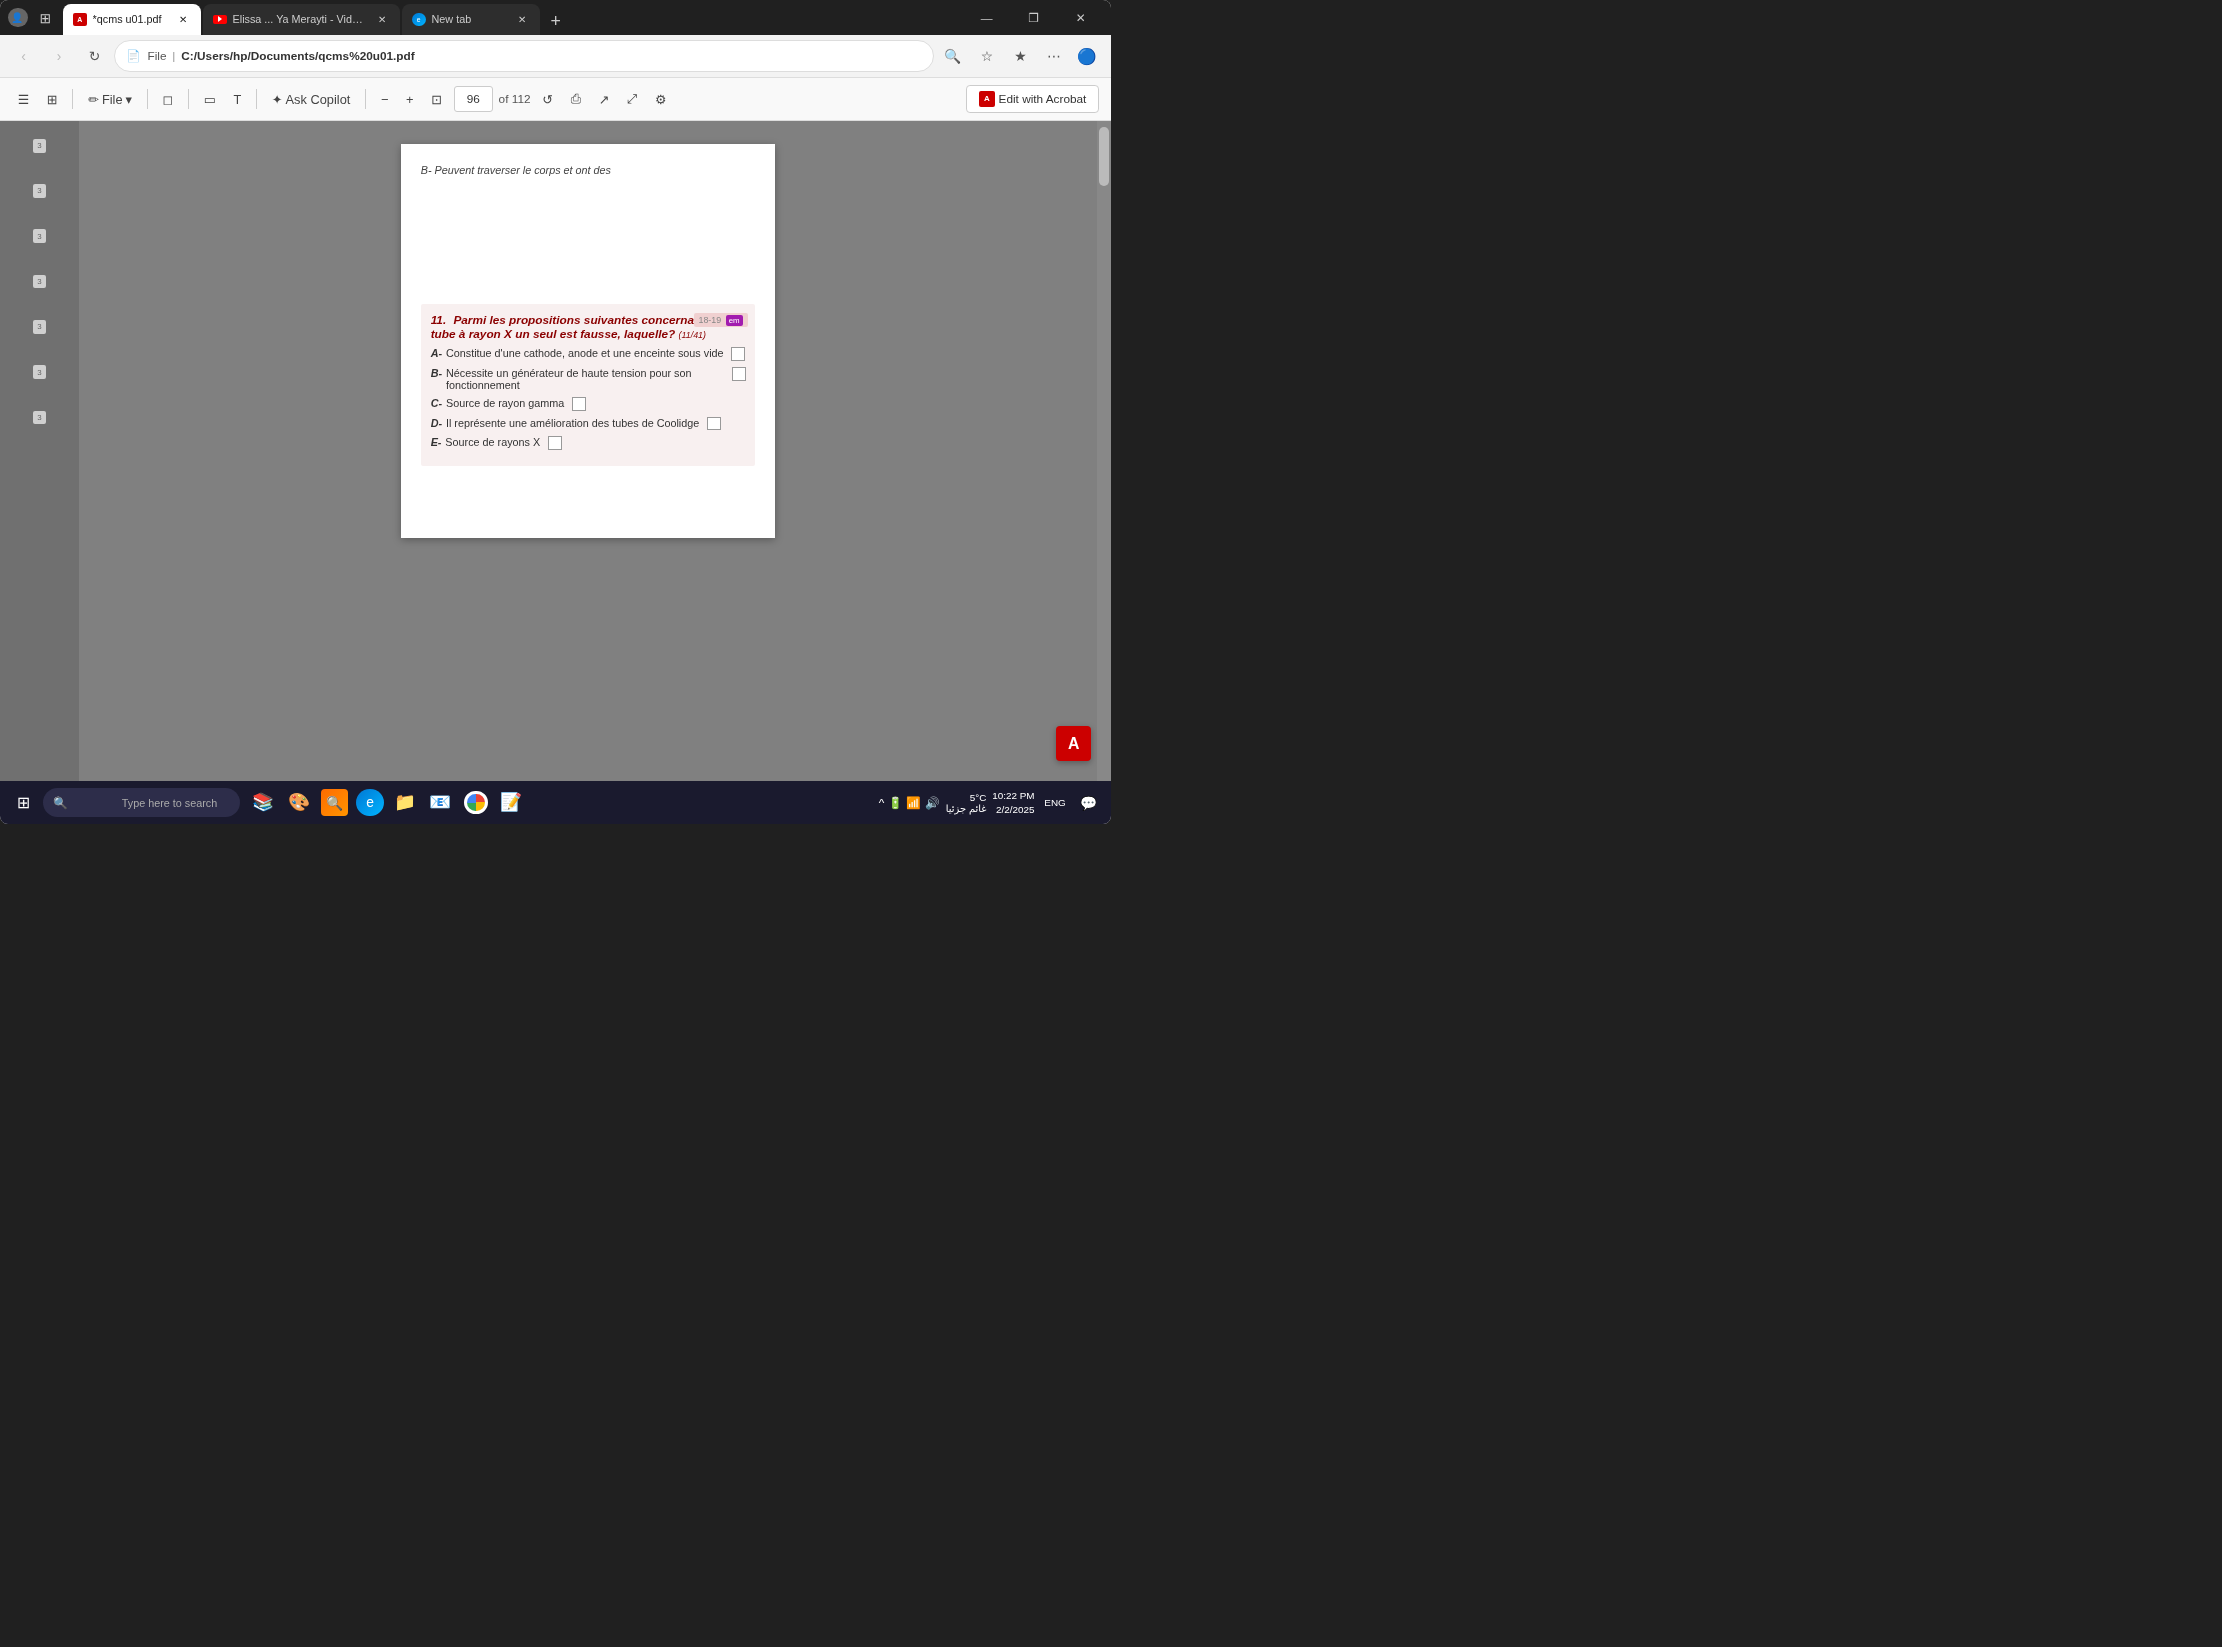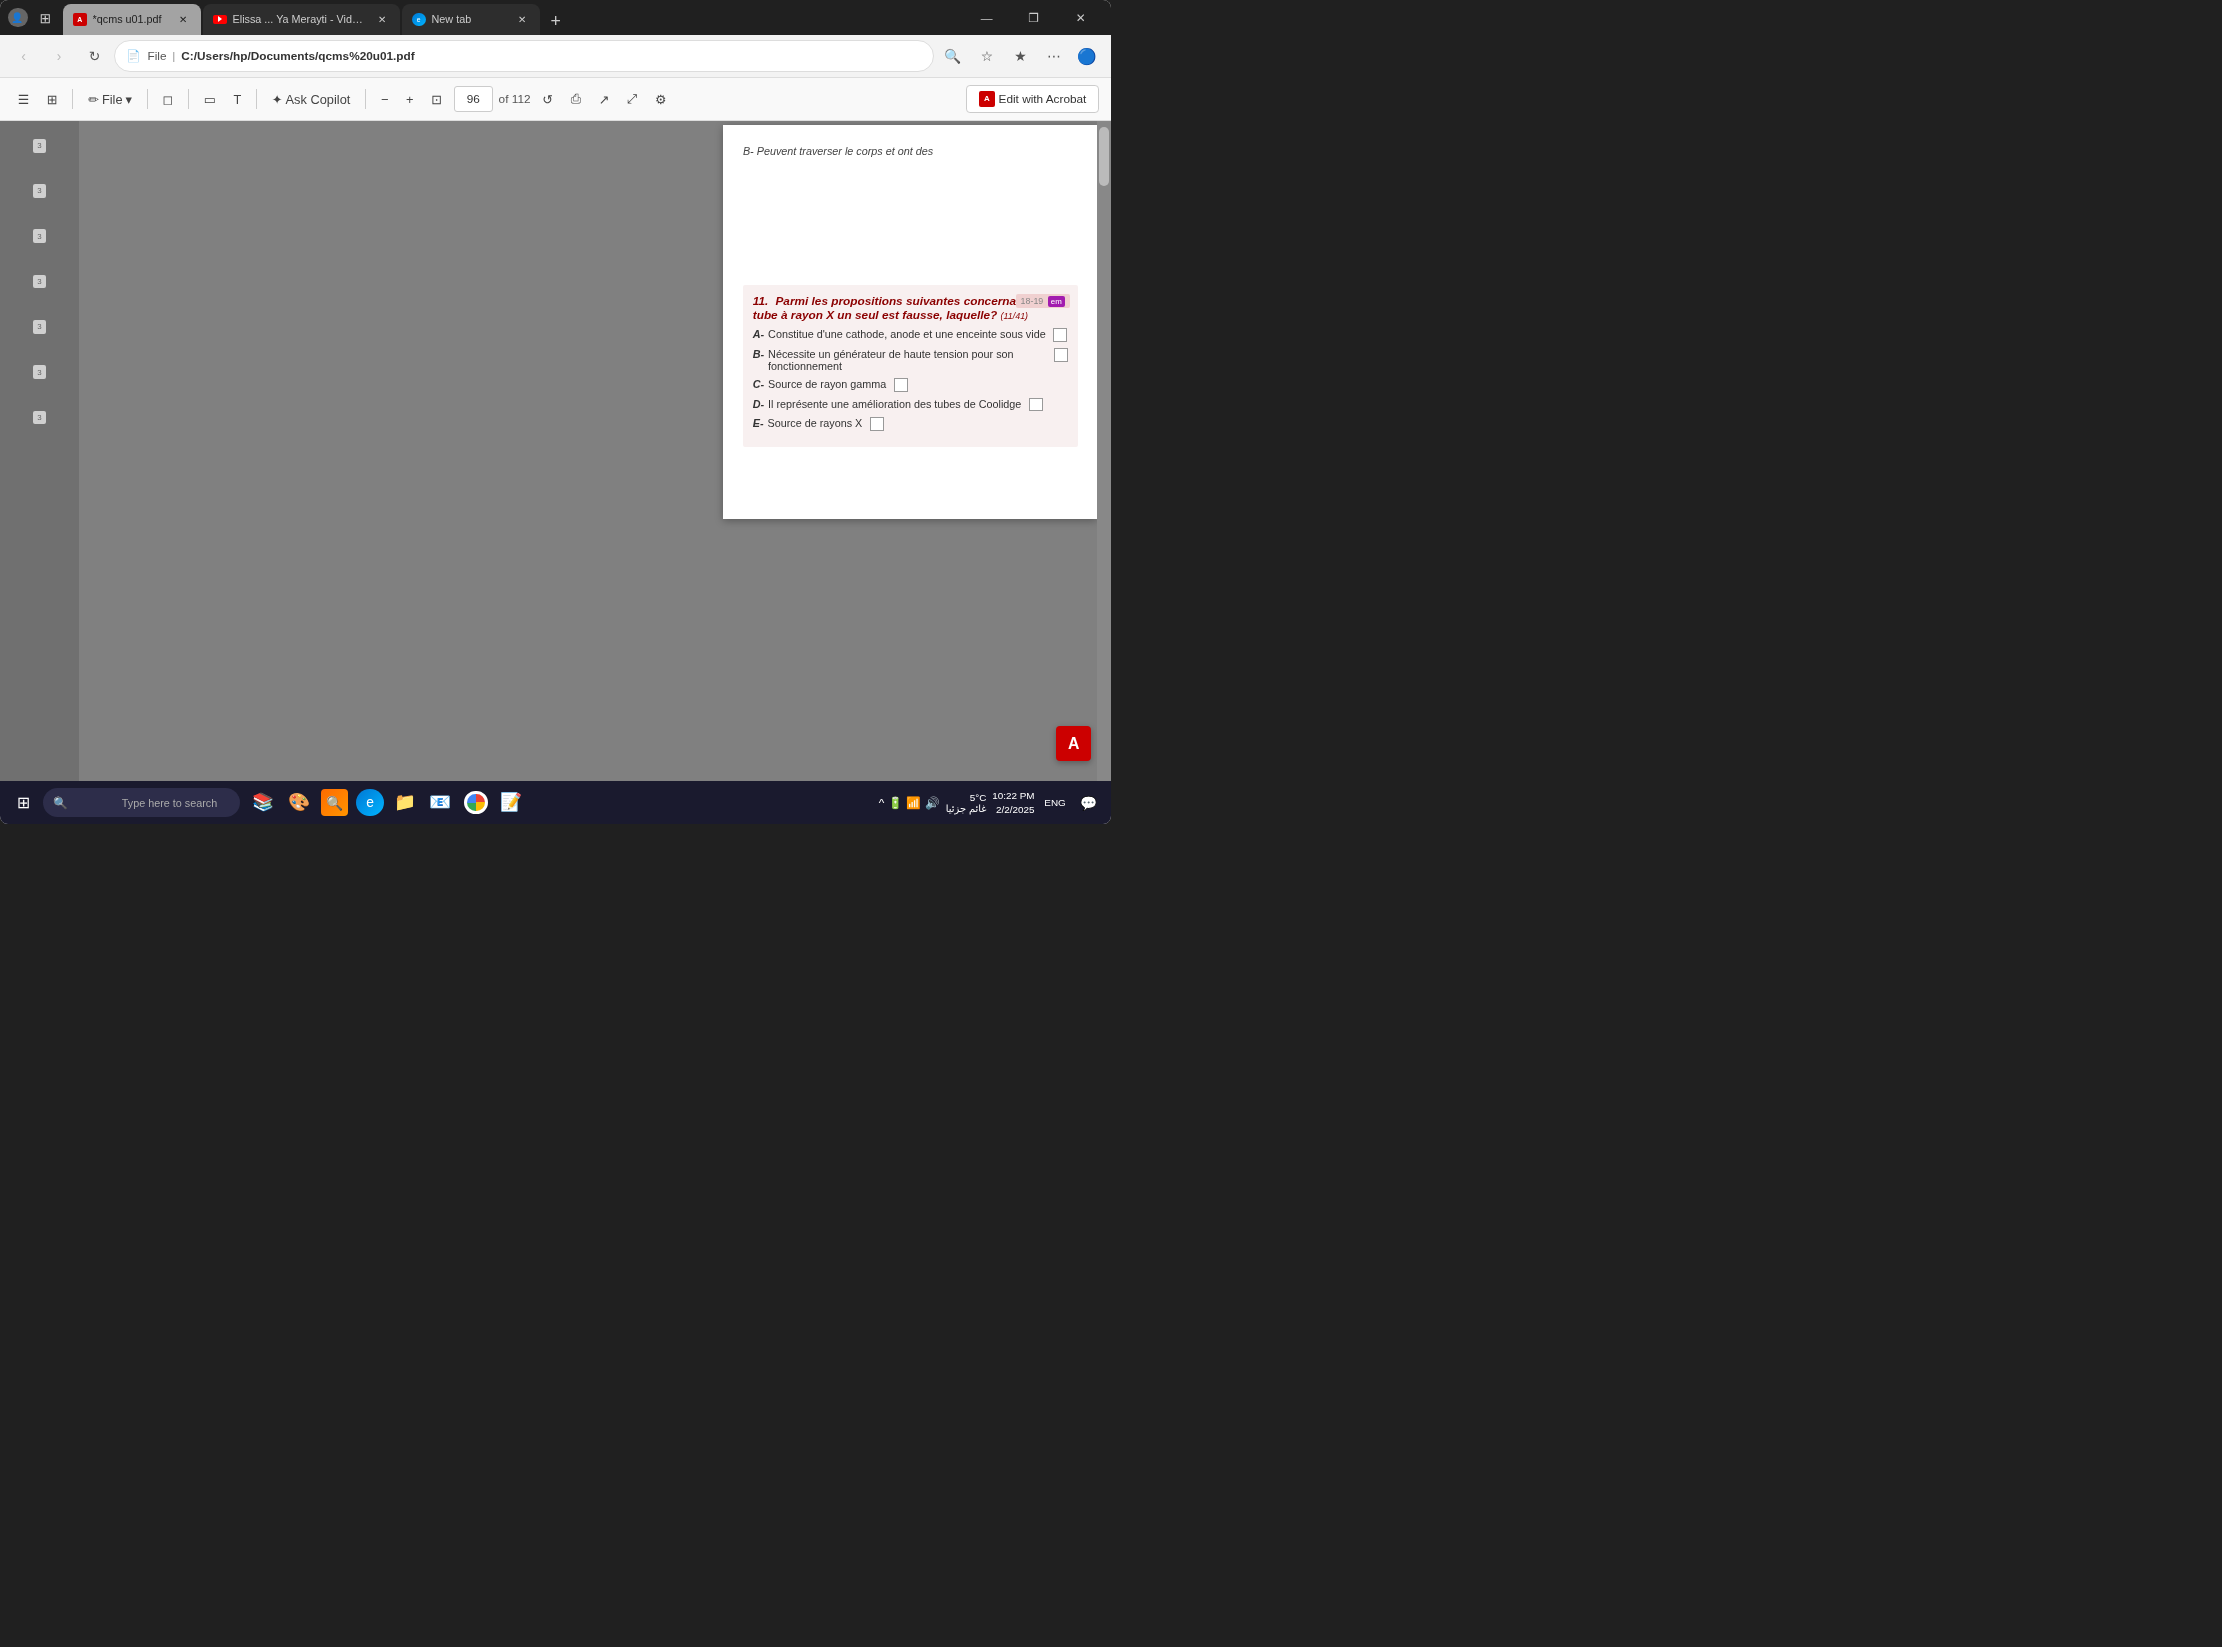--- a/index.html
+++ b/index.html
@@ -78,21 +78,21 @@
       color: #ccc;
       gap: 5.9px;
       cursor: pointer;
       max-width: 197px;
       min-width: 138px;
       background: #2d2d2d;
       flex-shrink: 0;
     }
 
     .tab.active {
-      background: #a3a3a3;
+      background: #ffffff;
       color: #202020;
     }
 
     .tab-title {
       overflow: hidden;
       text-overflow: ellipsis;
       white-space: nowrap;
       flex: 1;
       font-size: 10.8px;
     }
@@ -274,23 +274,23 @@
       align-items: center;
       padding-top: 7.9px;
       gap: 3.9px;
       flex-shrink: 0;
     }
 
     .pdf-main {
       flex: 1;
       display: flex;
       flex-direction: column;
-      align-items: flex-end;
+      align-items: center;
       overflow-y: auto;
-      padding: 4px 0;
+      padding: 23px 0;
     }
 
     .pdf-page {
       width: 374px;
       background: #fff;
       box-shadow: 0 2px 7.9px rgba(0,0,0,0.3);
       min-height: 394px;
       padding: 19.7px;
       position: relative;
     }

